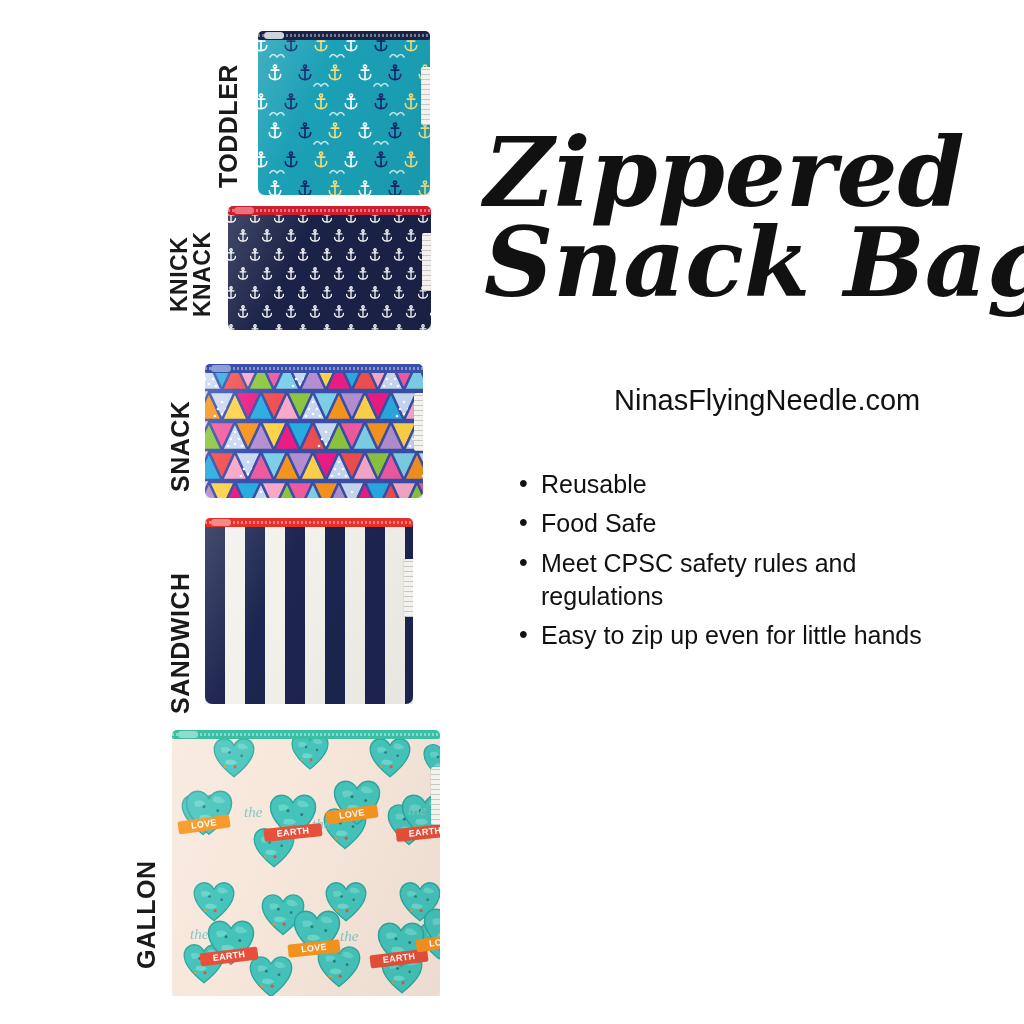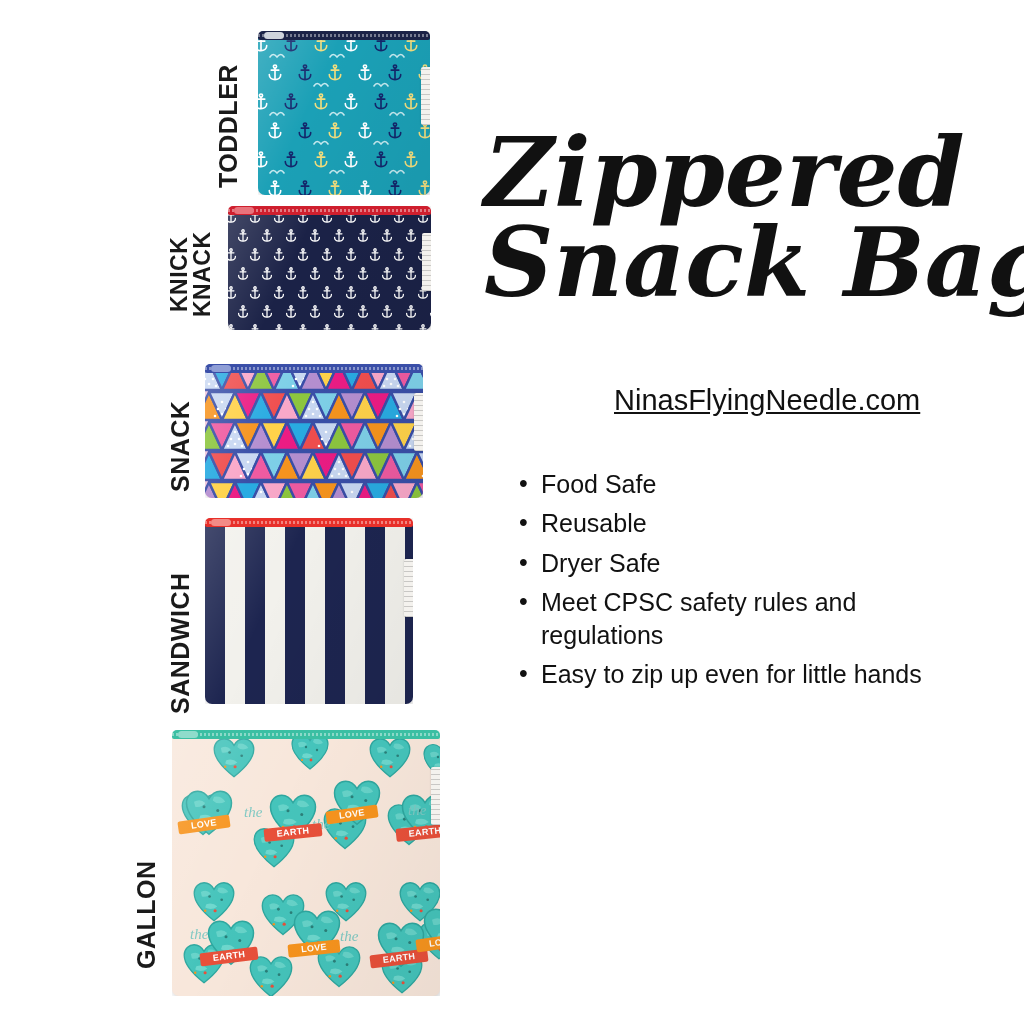--- a/index.html
+++ b/index.html
@@ -1688,23 +1688,22 @@
       <div class="tag" style="top:14%;"></div>
       <div class="sheen"></div>
     </div>
   </div>
 
   <div class="title" style="left:484px;top:128px;font-size:96px;">
     <span class="l1">Zippered</span>
     <span class="l2">Snack Bags</span>
   </div>
 
-  <div class="site" style="left:614px;top:384px;font-size:29px;text-decoration:underline;">NinasFlyingNeedle.com</div>
+  <div class="site" style="left:614px;top:384px;font-size:29px;">NinasFlyingNeedle.com</div>
 
   <ul class="features" style="left:516px;top:468px;width:460px;">
+    <li>Reusable</li>
     <li>Food Safe</li>
-    <li>Reusable</li>
-    <li>Dryer Safe</li>
     <li>Meet CPSC safety rules and regulations</li>
     <li>Easy to zip up even for little hands</li>
   </ul>
 
 </div>
 
 </body></html>

